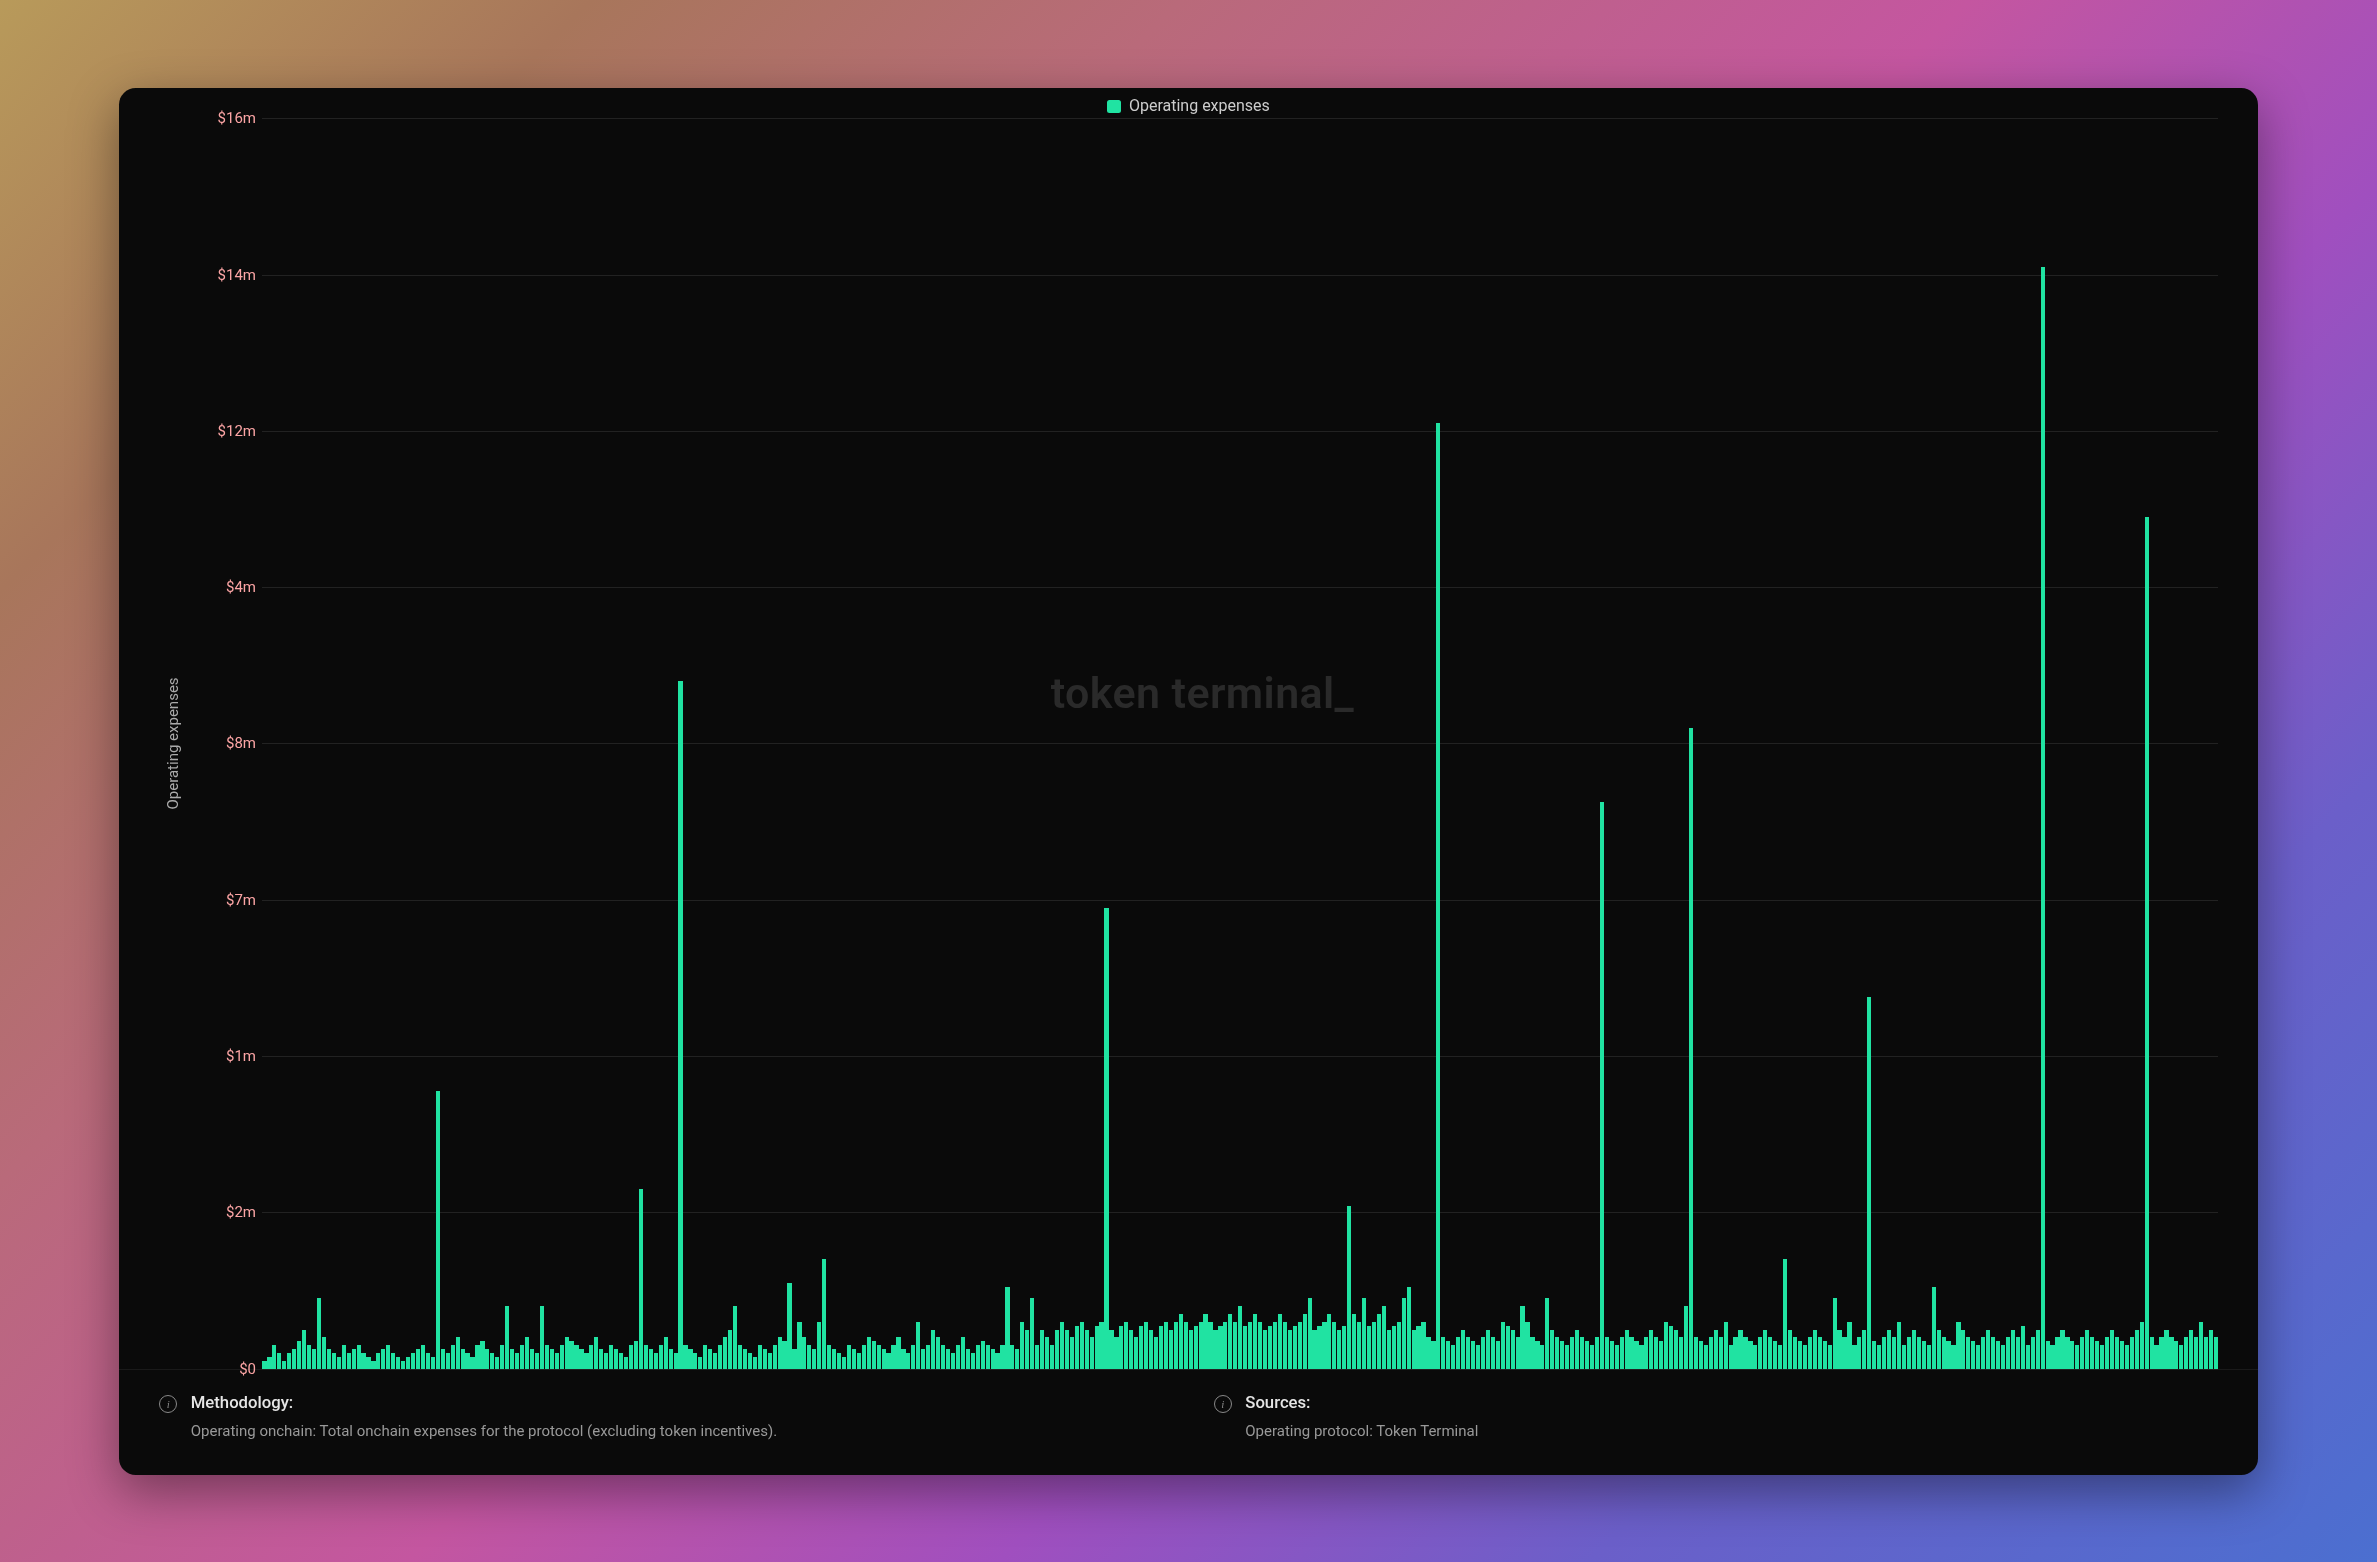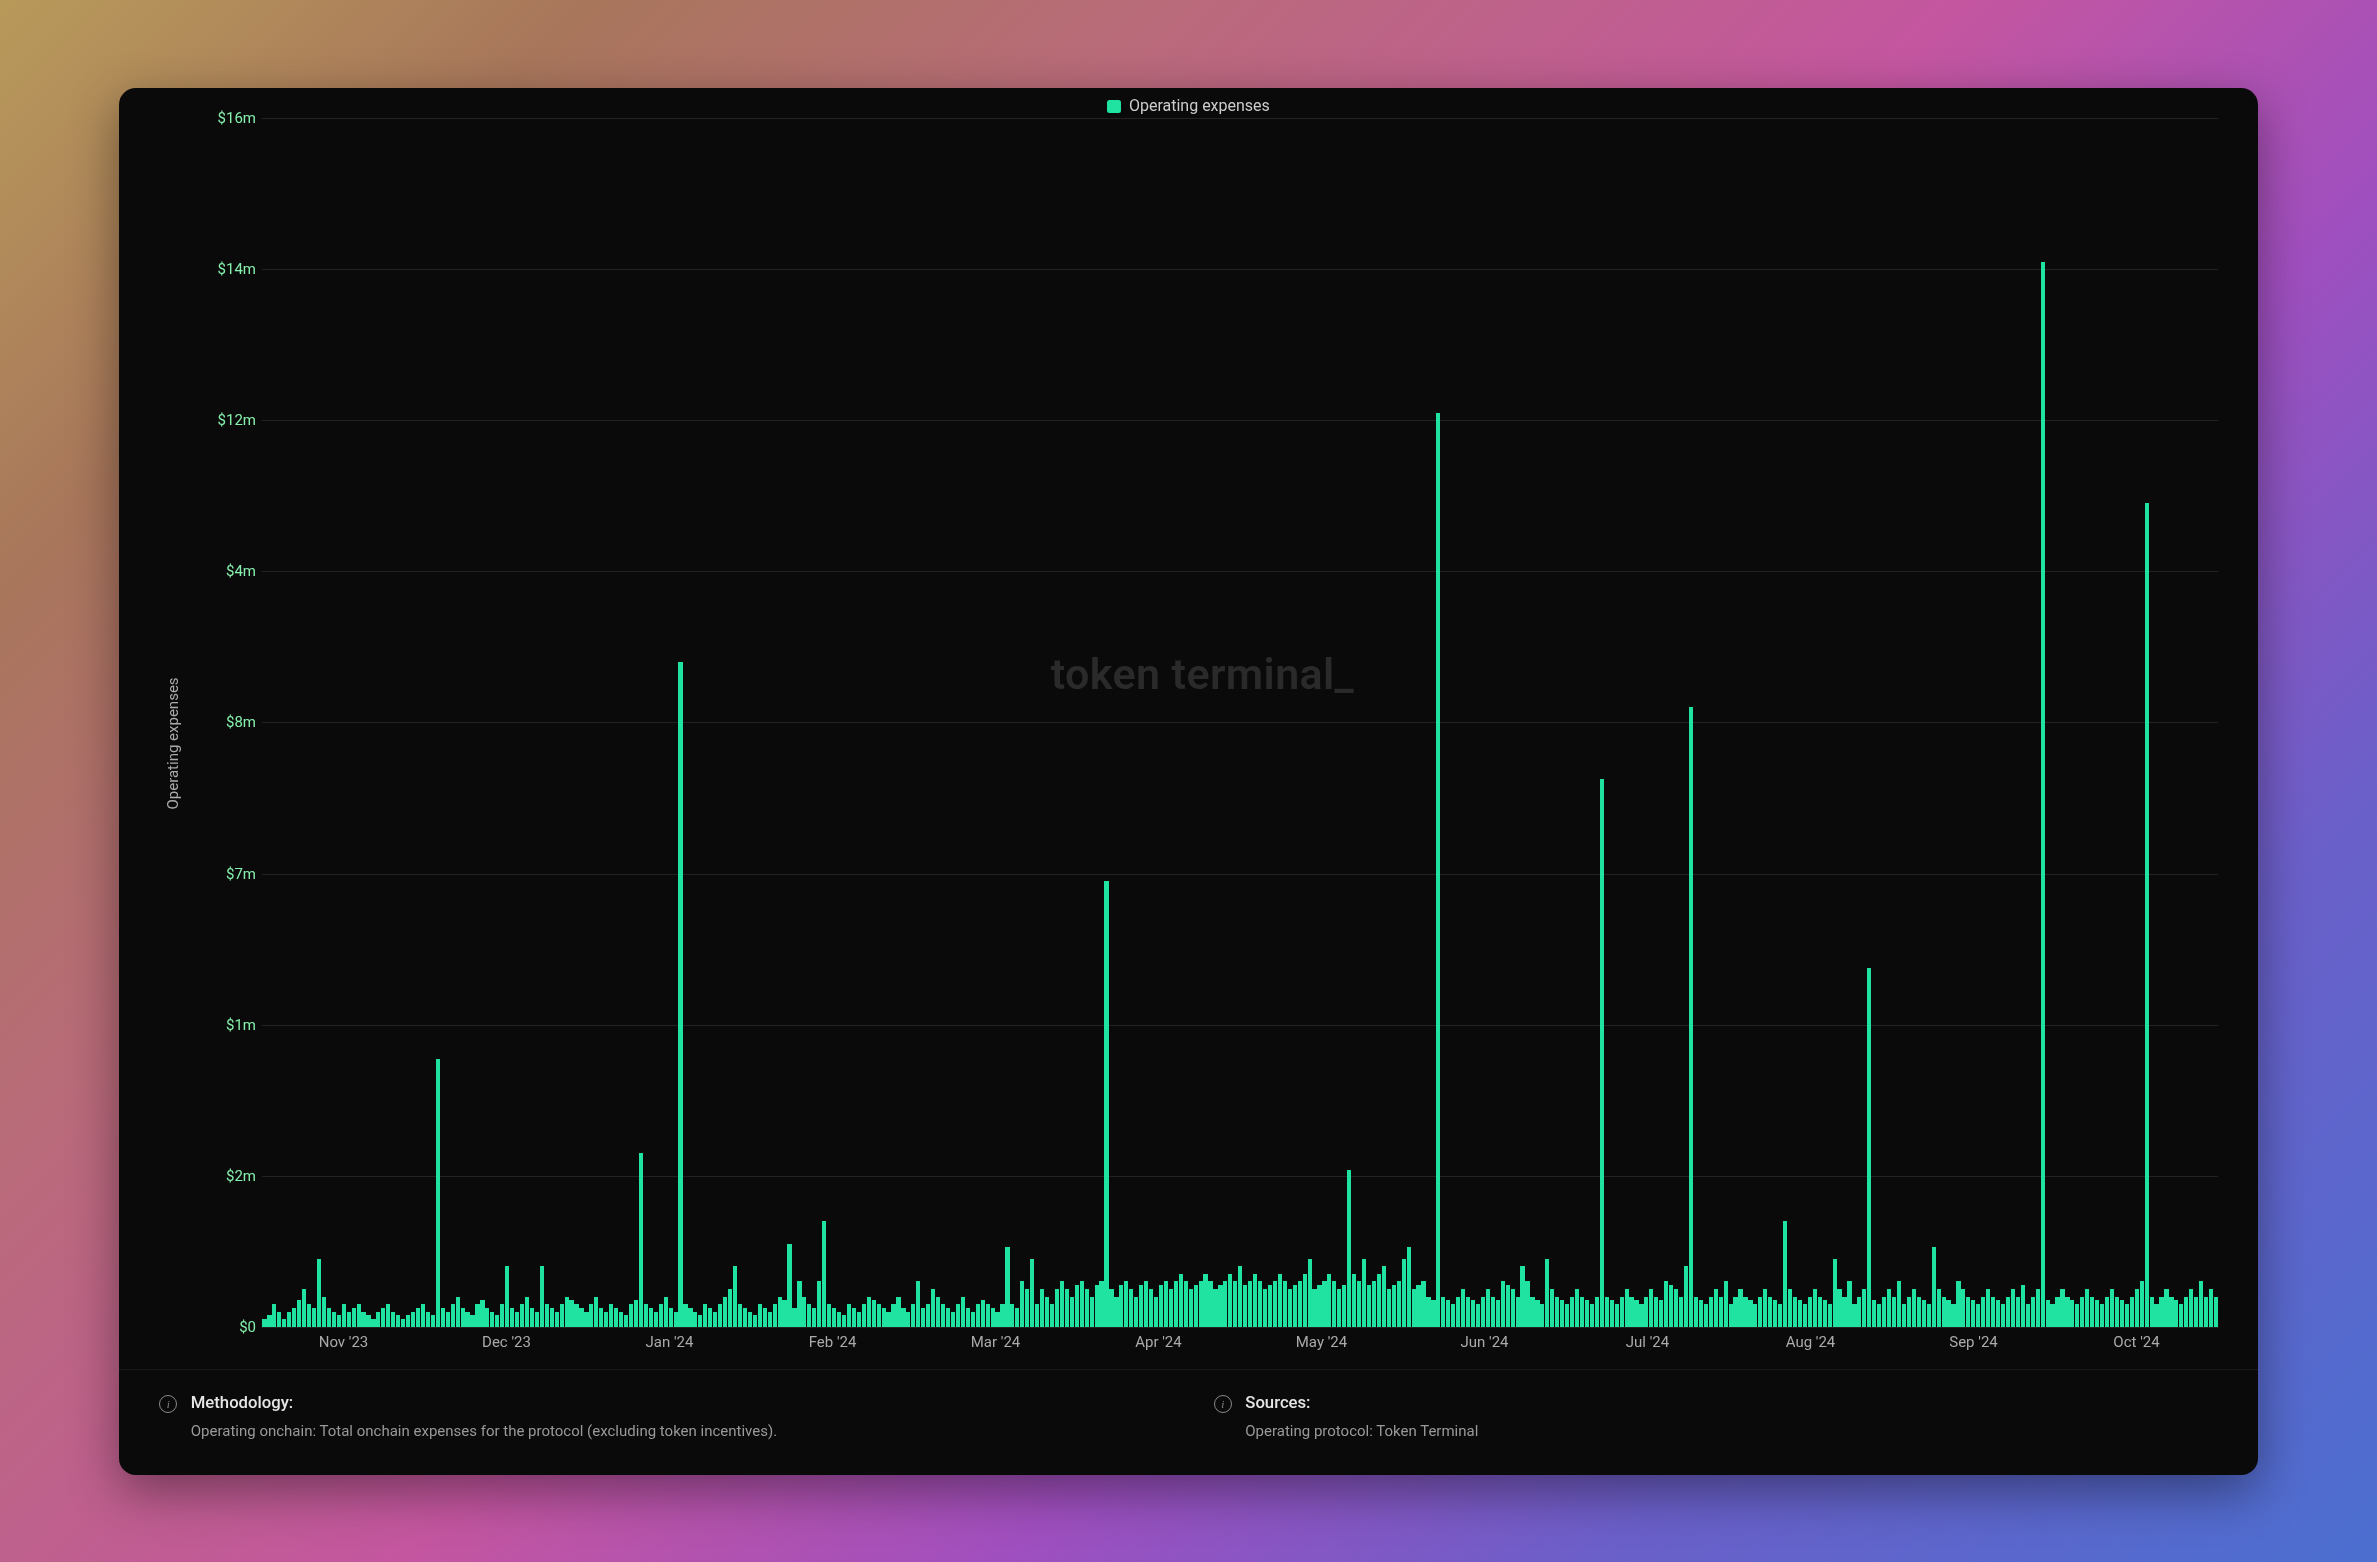--- a/index.html
+++ b/index.html
@@ -53,21 +53,21 @@
 
   .chart-area { flex: 1; position: relative; padding: 0 40px 0 40px; display: flex; }
   .ylabel {
     writing-mode: vertical-rl; transform: rotate(180deg);
     font-size: 15px; color: #aaa; text-align: center;
     padding: 0 5px;
   }
   .plot-wrap { flex: 1; display: flex; flex-direction: column; }
   .plot { flex: 1; position: relative; }
   .grid-line { position: absolute; left: 75px; right: 0; height: 0.8px; background: #222; }
-  .ytick { position: absolute; left: 0; width: 69px; text-align: right; font-size: 15px; color: #86efac; transform: translateY(-50%); }
+  .ytick { position: absolute; left: 0; width: 69px; text-align: right; font-size: 15px; color: #fca5a5; transform: translateY(-50%); }
   .bars { position: absolute; left: 75px; right: 0; top: 0; bottom: 0; display: flex; align-items: flex-end; gap: 0; }
   .bar { flex: 1; background: #20e3a2; margin: 0 0.4px; min-width: 0.8px; }
   .watermark {
     position: absolute; left: 50%; top: 46%; transform: translate(-50%,-50%);
     font-size: 43px; font-weight: 600; color: #2a2a2a; letter-spacing: 0.4px;
     pointer-events: none; white-space: nowrap;
   }
   .xaxis { height: 42px; position: relative; margin-left: 75px; }
   .xtick { position: absolute; top: 6.7px; font-size: 15px; color: #aaa; transform: translateX(-50%); white-space: nowrap; }
 
@@ -510,34 +510,20 @@
             <div class="bar" style="height: 1.875%;"></div>
             <div class="bar" style="height: 2.5%;"></div>
             <div class="bar" style="height: 3.125%;"></div>
             <div class="bar" style="height: 2.5%;"></div>
             <div class="bar" style="height: 3.75%;"></div>
             <div class="bar" style="height: 2.5%;"></div>
             <div class="bar" style="height: 3.125%;"></div>
             <div class="bar" style="height: 2.5%;"></div>
           </div>
         </div>
-      <div class="xaxis" id="xaxis">
-          <div class="xtick" style="left: 4.16667%;">Nov '23</div>
-          <div class="xtick" style="left: 12.5%;">Dec '23</div>
-          <div class="xtick" style="left: 20.8333%;">Jan '24</div>
-          <div class="xtick" style="left: 29.1667%;">Feb '24</div>
-          <div class="xtick" style="left: 37.5%;">Mar '24</div>
-          <div class="xtick" style="left: 45.8333%;">Apr '24</div>
-          <div class="xtick" style="left: 54.1667%;">May '24</div>
-          <div class="xtick" style="left: 62.5%;">Jun '24</div>
-          <div class="xtick" style="left: 70.8333%;">Jul '24</div>
-          <div class="xtick" style="left: 79.1667%;">Aug '24</div>
-          <div class="xtick" style="left: 87.5%;">Sep '24</div>
-          <div class="xtick" style="left: 95.8333%;">Oct '24</div>
-        </div>
     </div>
   </div>
 
   <div class="footer">
     <div class="footer-col">
       <div class="info-icon">i</div>
       <div>
         <div class="footer-heading">Methodology:</div>
         <div class="footer-text">Operating onchain: Total onchain expenses for the protocol (excluding token incentives).</div>
       </div>

